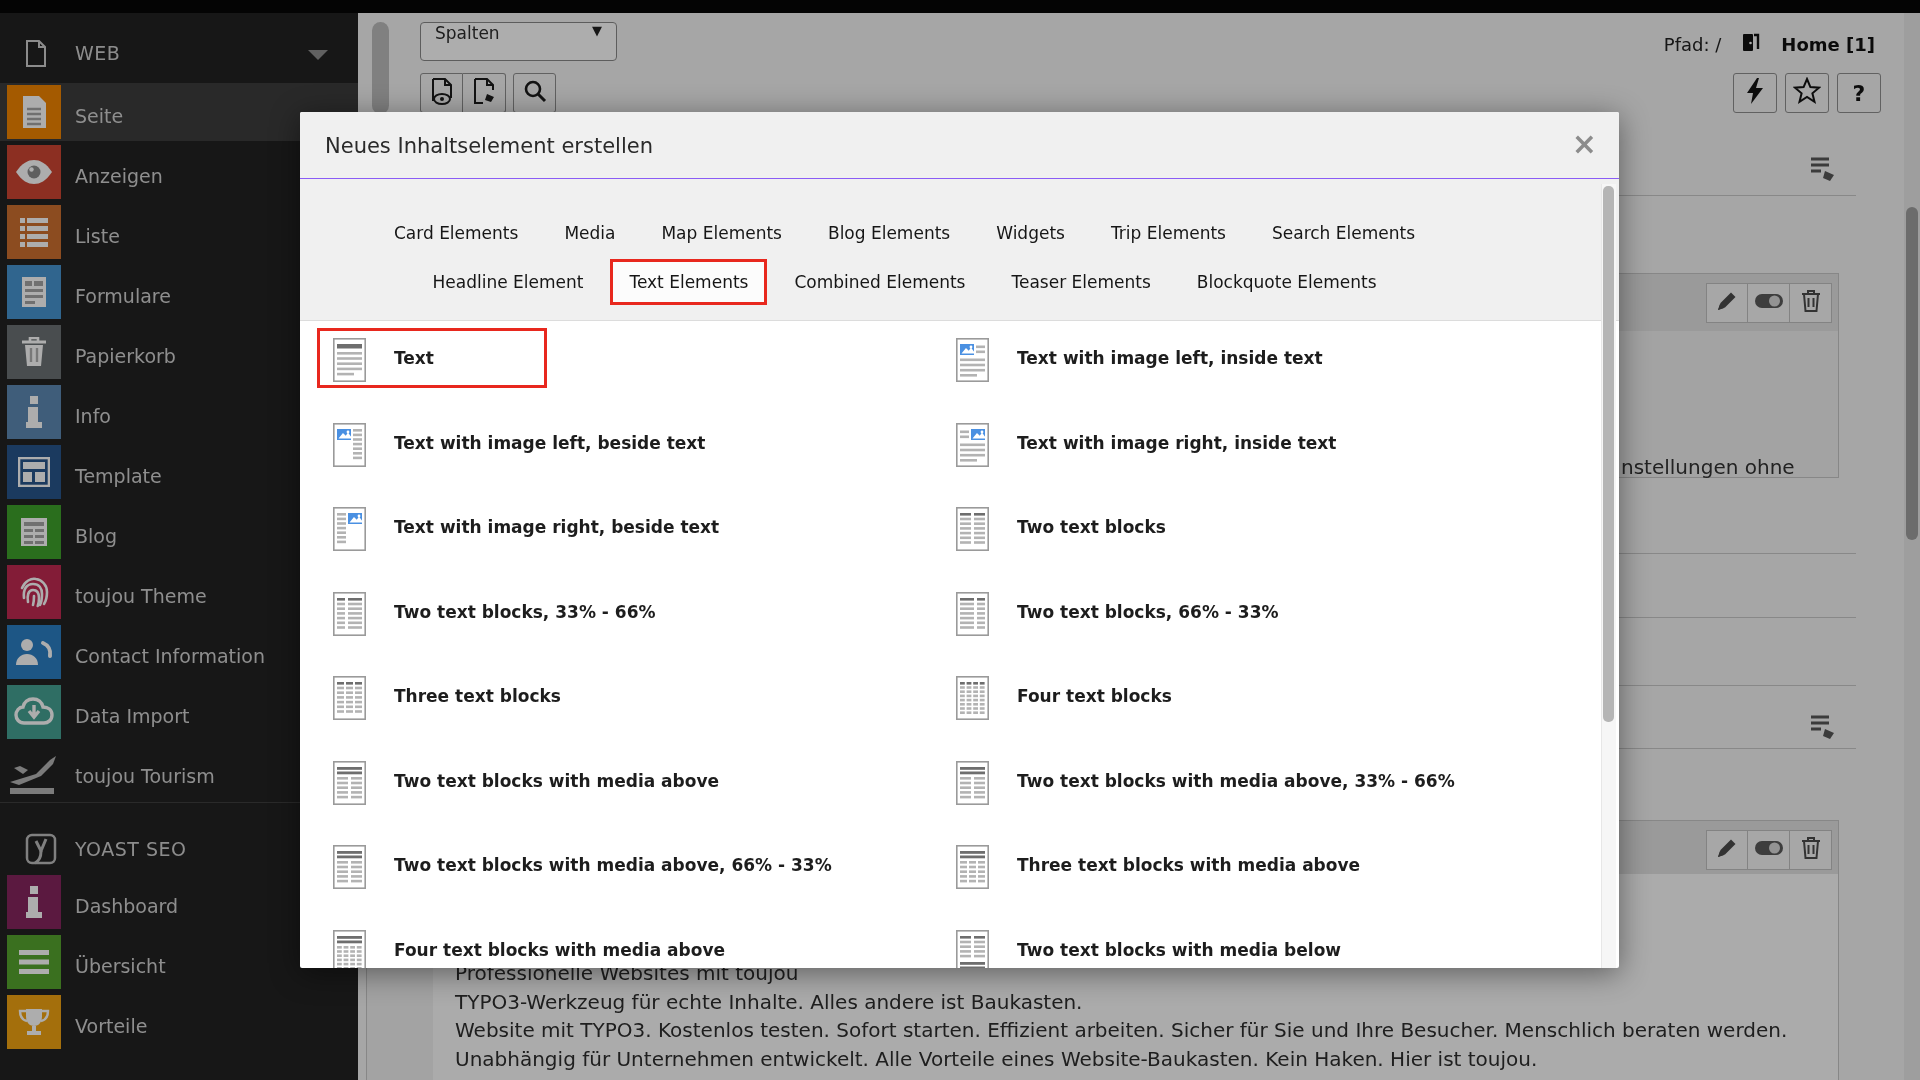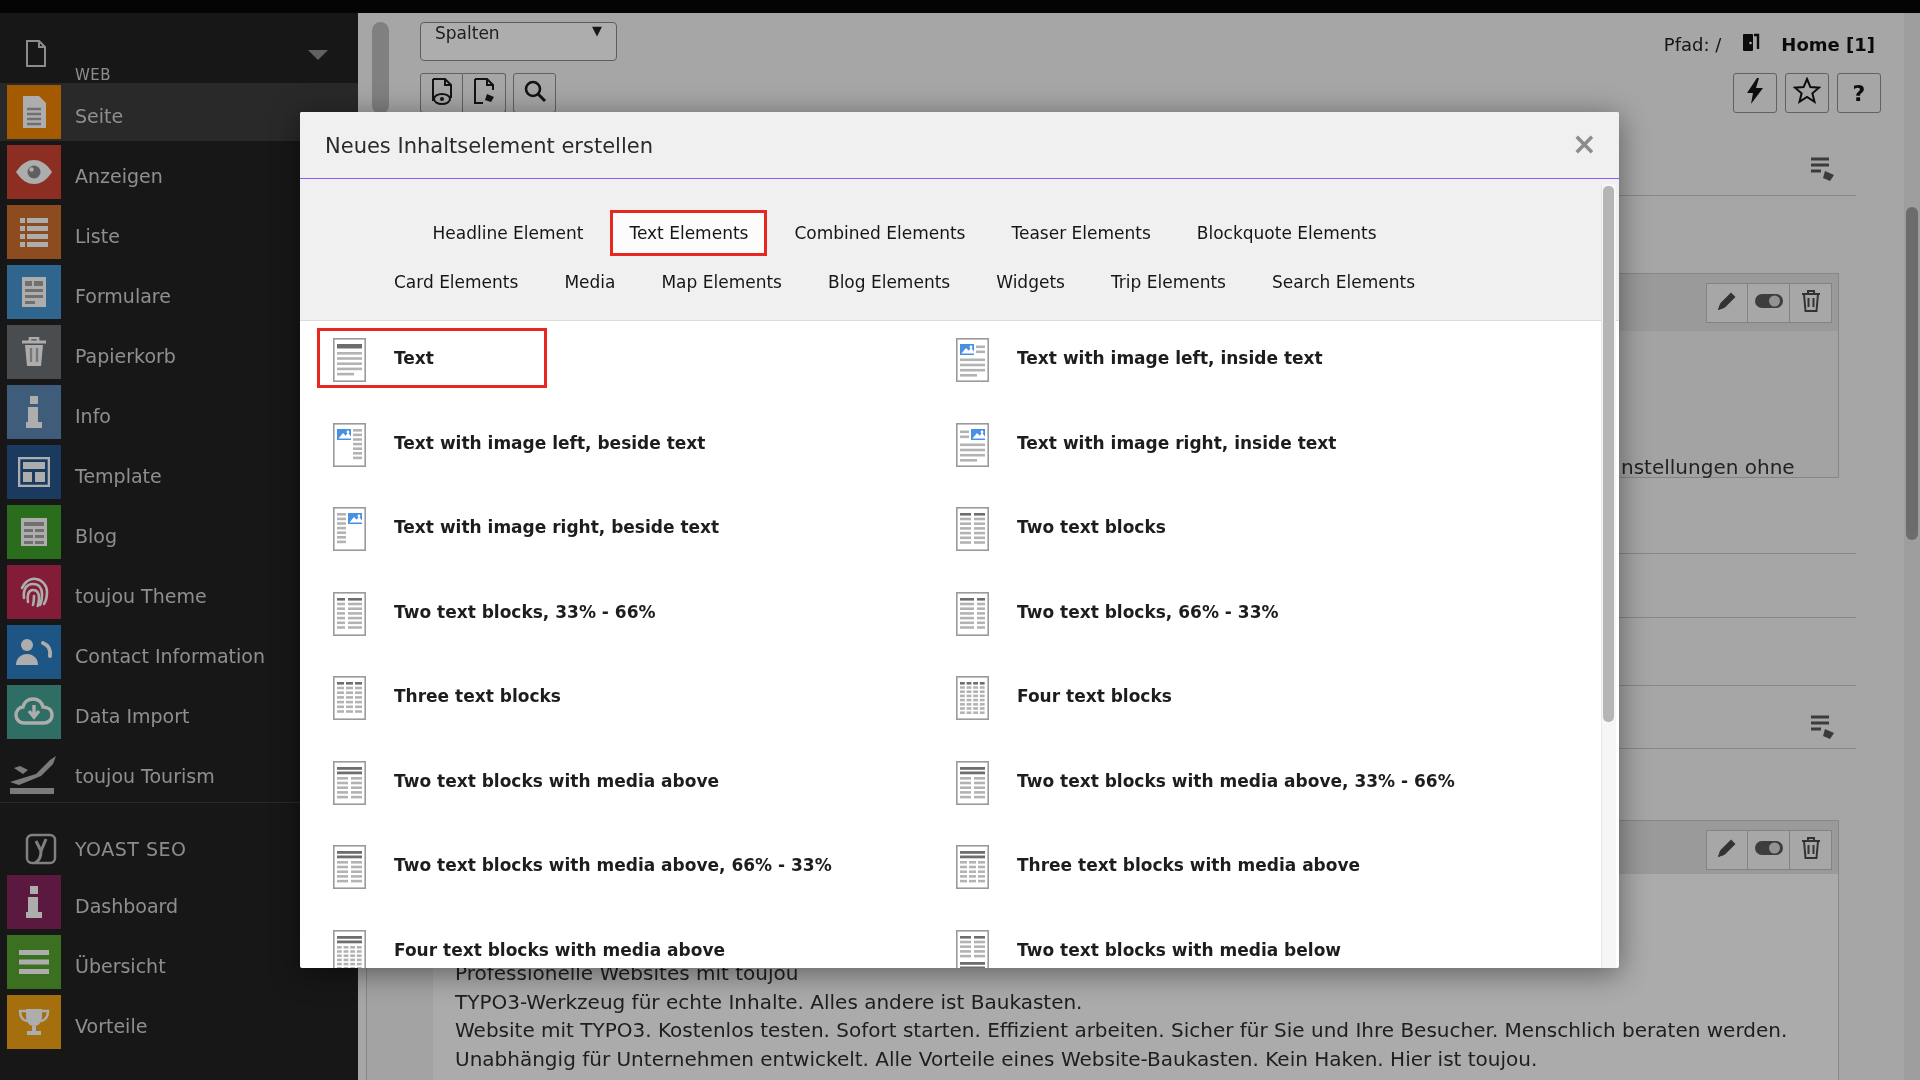--- a/index.html
+++ b/index.html
@@ -6,21 +6,21 @@
   html,body { width:1920px; height:1080px; overflow:hidden; background:#000;
     font-family:"DejaVu Sans","Liberation Sans",sans-serif; }
   .abs { position:absolute; }
 
   
   #topbar { left:0; top:0; width:1920px; height:13px; background:#060606; z-index:2; }
 
   
   #sidebar { left:0; top:13px; width:358px; height:1067px; background:#232323; z-index:2; }
   .web-row { position:absolute; left:0; top:15px; width:358px; height:54px; }
-  .web-label { position:absolute; left:75px; top:14px; font-size:15px; color:#cfcfcf; letter-spacing:.5px;margin-top:24px; }
+  .web-label { position:absolute; left:75px; top:14px; font-size:19px; color:#cfcfcf; letter-spacing:.5px; }
   .web-doc { position:absolute; left:25px; top:12px; }
   .web-caret { position:absolute; left:308px; top:22px; width:0; height:0;
     border-left:10px solid transparent; border-right:10px solid transparent; border-top:10px solid #8f8f8f; }
   .side-item { position:absolute; left:0; width:358px; height:58px; cursor:pointer; }
   .side-item.active { background:#3d3d3d; }
   .tile { position:absolute; left:7px; top:2px; width:54px; height:54px; display:flex; align-items:center; justify-content:center; }
   .side-label { position:absolute; left:75px; top:0; height:66px; display:flex; align-items:center; font-size:19px; color:#d2d2d2; }
   .side-sep { position:absolute; left:0; top:789px; width:358px; border-top:1px solid #3f3f3f; }
   .yoast-row { position:absolute; left:0; top:808px; width:358px; height:56px; }
   .yoast-ic { position:absolute; left:25px; top:10px; }
@@ -427,35 +427,35 @@
 </div>
 
 <div id="overlay" class="abs"></div>
 
 <div id="modal" class="abs">
   <div class="m-head">
     <div class="m-title">Neues Inhaltselement erstellen</div>
     <div class="m-close">×</div>
   </div>
   <div class="m-tabs">
-    <div class="tab-row" id="tab-row-1">
-        <span class="tab">Headline Element</span>
-        <span class="tab active">Text Elements</span>
-        <span class="tab">Combined Elements</span>
-        <span class="tab">Teaser Elements</span>
-        <span class="tab">Blockquote Elements</span>
-      </div>
     <div class="tab-row" id="tab-row-2">
         <span class="tab">Card Elements</span>
         <span class="tab">Media</span>
         <span class="tab">Map Elements</span>
         <span class="tab">Blog Elements</span>
         <span class="tab">Widgets</span>
         <span class="tab">Trip Elements</span>
         <span class="tab">Search Elements</span>
+      </div>
+    <div class="tab-row" id="tab-row-1">
+        <span class="tab">Headline Element</span>
+        <span class="tab active">Text Elements</span>
+        <span class="tab">Combined Elements</span>
+        <span class="tab">Teaser Elements</span>
+        <span class="tab">Blockquote Elements</span>
       </div>
   </div>
   <div class="m-list" id="m-list">
       <div class="ce-item">
         <span><svg width="33" height="44" viewBox="0 0 33 44">
             <rect x="0.8" y="0.8" width="31.4" height="42.4" fill="#fff" stroke="#9a9a9a" stroke-width="1.6"></rect>
             <rect x="4" y="6" width="25" height="4.5" fill="#6e6e6e"></rect>
             <rect x="4" y="14" width="25" height="2.6" fill="#b3b3b3"></rect>
             <rect x="4" y="19.2" width="25" height="2.6" fill="#b3b3b3"></rect>
             <rect x="4" y="24.4" width="25" height="2.6" fill="#b3b3b3"></rect>

